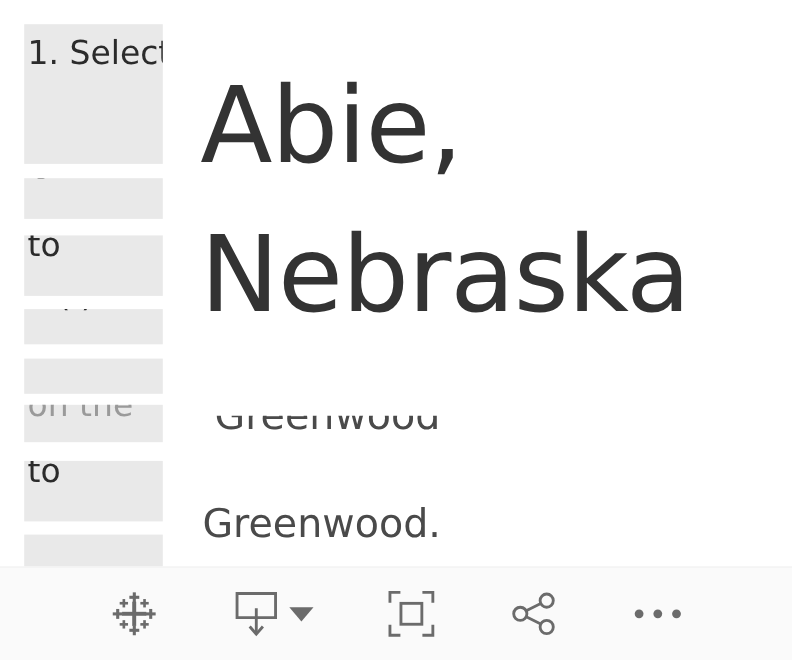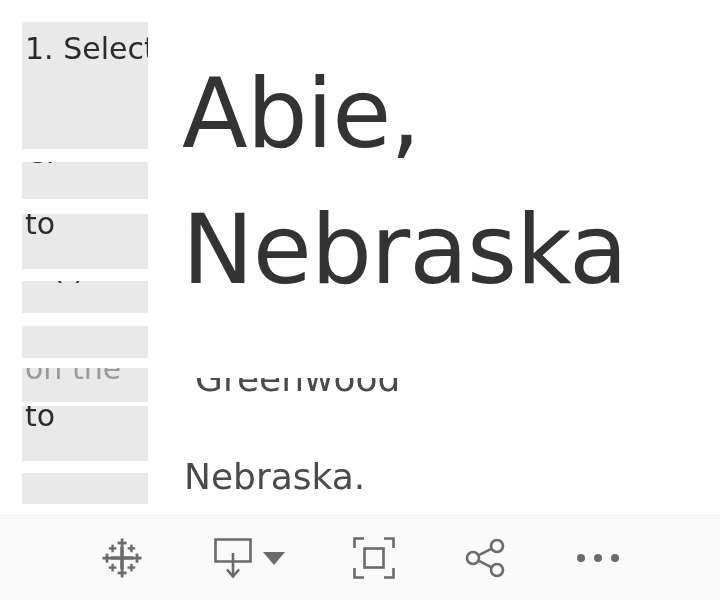--- a/index.html
+++ b/index.html
@@ -43,21 +43,21 @@
     overflow: hidden;
     padding-left: 3px;
     box-sizing: border-box;
   }
 
   .instr-row.r1 { height: 127px; margin-bottom: 13px; }
   .instr-row.r2 { height: 37px;  margin-bottom: 15px; }
   .instr-row.r3 { height: 55px;  margin-bottom: 12px; }
   .instr-row.r4 { height: 32px;  margin-bottom: 13px; }
   .instr-row.r5 { height: 32px;  margin-bottom: 10px; }
-  .instr-row.r6 { height: 34px;  margin-bottom: 4px; }
+  .instr-row.r6 { height: 34px;  margin-bottom: 17px; }
   .instr-row.r7 { height: 55px;  margin-bottom: 12px; }
   .instr-row.r8 { height: 31px;  margin-bottom: 12px; }
 
   
   .instr-txt {
     display: block;
     position: relative;
   }
   .r1 .instr-txt { top: -4px;  line-height: 62px; }
   .r2 .instr-txt { top: -24px; }
@@ -183,21 +183,21 @@
       </div>
 
   </div>
 
   <div id="viz-title">Abie,
 Nebraska</div>
 
   <div class="mark-label" id="mark-label-1">
       <span>Greenwood</span>
     </div>
-  <div class="mark-label" id="mark-label-2">Nebraska.</div>
+  <div class="mark-label" id="mark-label-2">Greenwood.</div>
 
 </div>
 
 <div id="viz-toolbar">
 
   <div class="tb-btn">
     <span>
       <svg width="46" height="46" viewBox="0 0 46 46" fill="#6b6b6b">
 
         <rect x="21.2" y="12" width="3.6" height="22"></rect>

